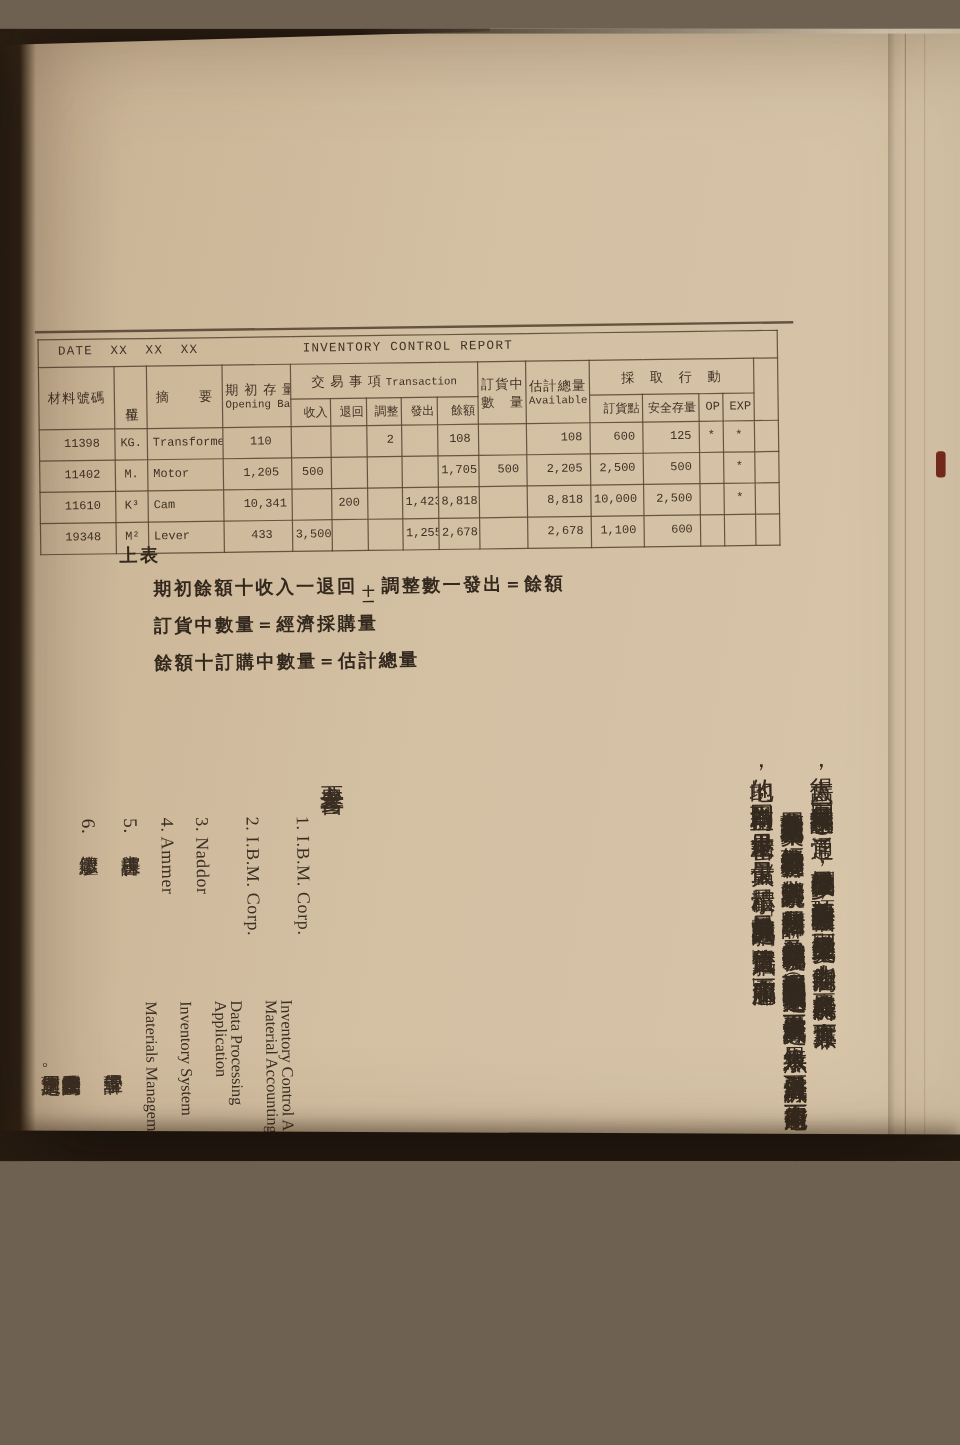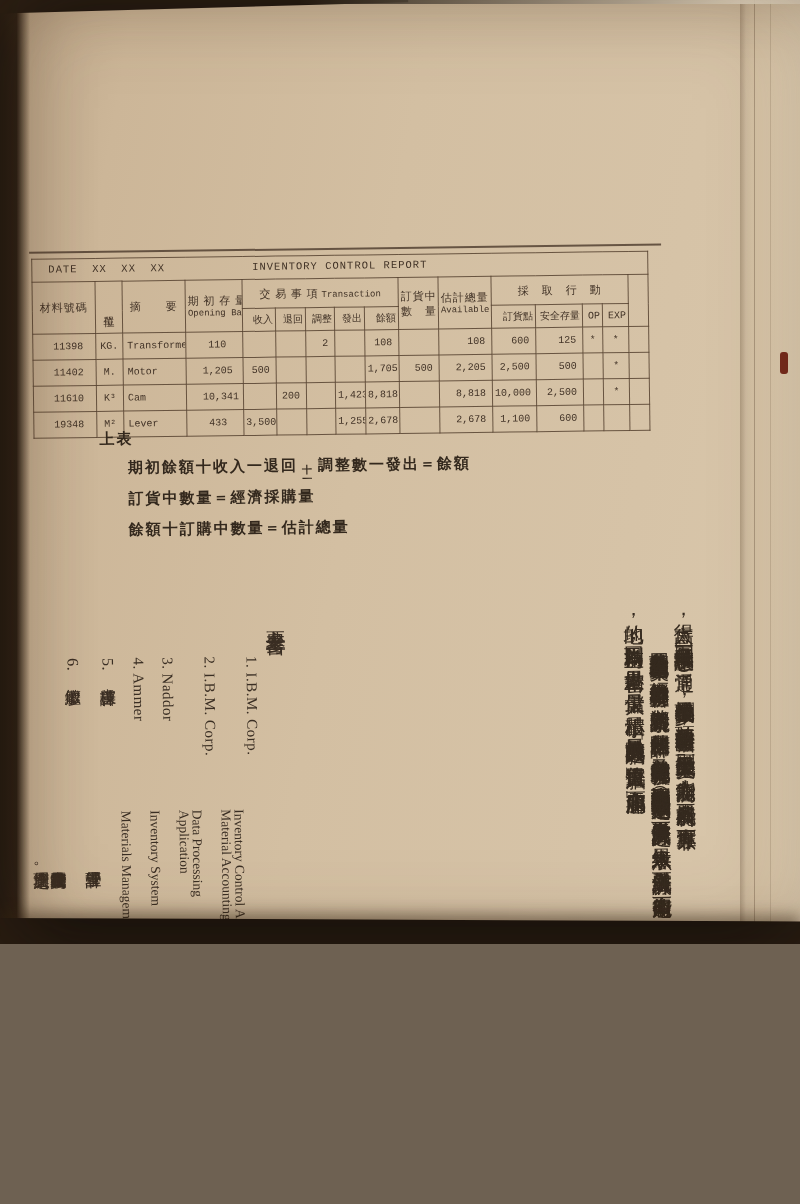--- a/index.html
+++ b/index.html
@@ -1,18 +1,18 @@
 <!DOCTYPE html>
 <html><head>
 <meta charset="utf-8">
 <style>
   html,body{margin:0;padding:0;background:#6e6152;}
   .scan{position:relative;width:800px;height:944px;overflow:hidden;
     background:linear-gradient(100deg,#bfa88b 0%,#ccb698 14%,#d3bfa2 45%,#d6c3a7 75%,#d9c7ab 100%);
-    font-family:"Liberation Serif","DejaVu Serif",serif;color:#3a2d21;}
+    font-family:"Liberation Serif","DejaVu Serif",serif;color:#3a2d21;margin-top:24px;}
   .scan::after{content:"";position:absolute;inset:0;pointer-events:none;
     box-shadow:inset 0 0 90px rgba(86,60,36,.28), inset 40px 0 60px rgba(60,40,22,.18);}
   
   .edge-left{position:absolute;left:0;top:0;width:30px;height:100%;
     background:linear-gradient(90deg,#17110c 0%,#241a11 55%,rgba(44,32,20,.45) 80%,rgba(44,32,20,0) 100%);}
   .edge-bottom{position:absolute;left:0;bottom:0;width:100%;height:26px;background:#16100b;
     box-shadow:0 -6px 14px rgba(40,26,14,.45);transform:rotate(.25deg);transform-origin:left bottom;}
   .edge-top{position:absolute;left:-12px;top:-16px;width:420px;height:24px;background:#1a130d;
     transform:rotate(-1.6deg);}
   .edge-top2{position:absolute;left:300px;top:0;width:520px;height:4px;

